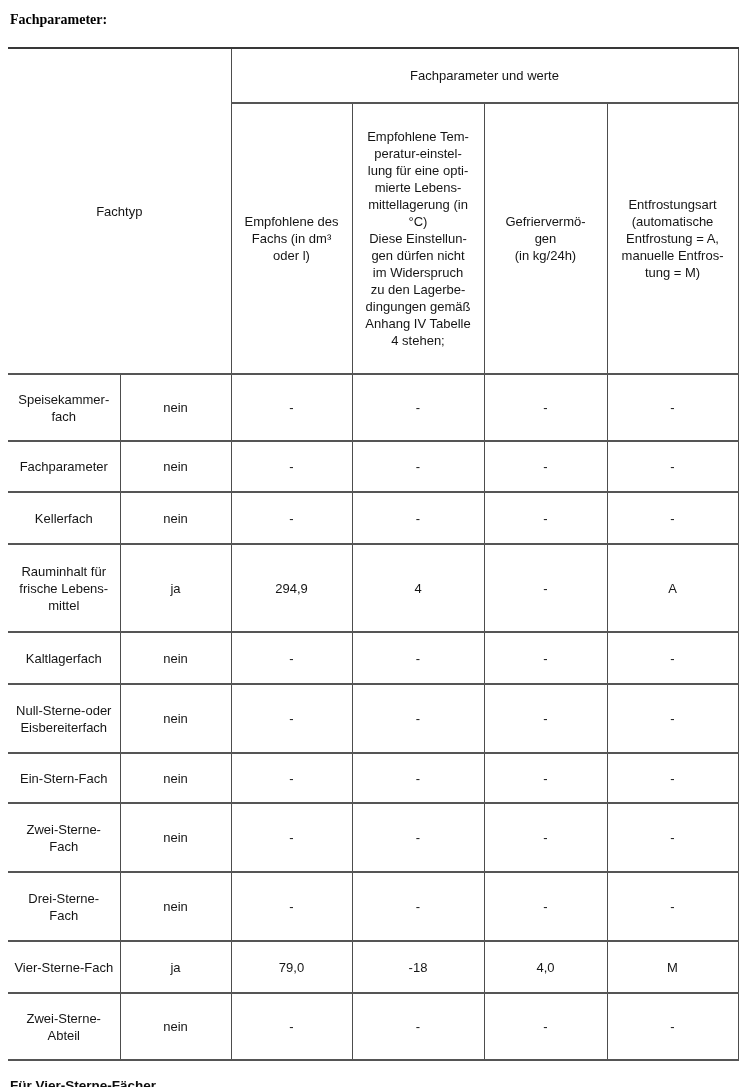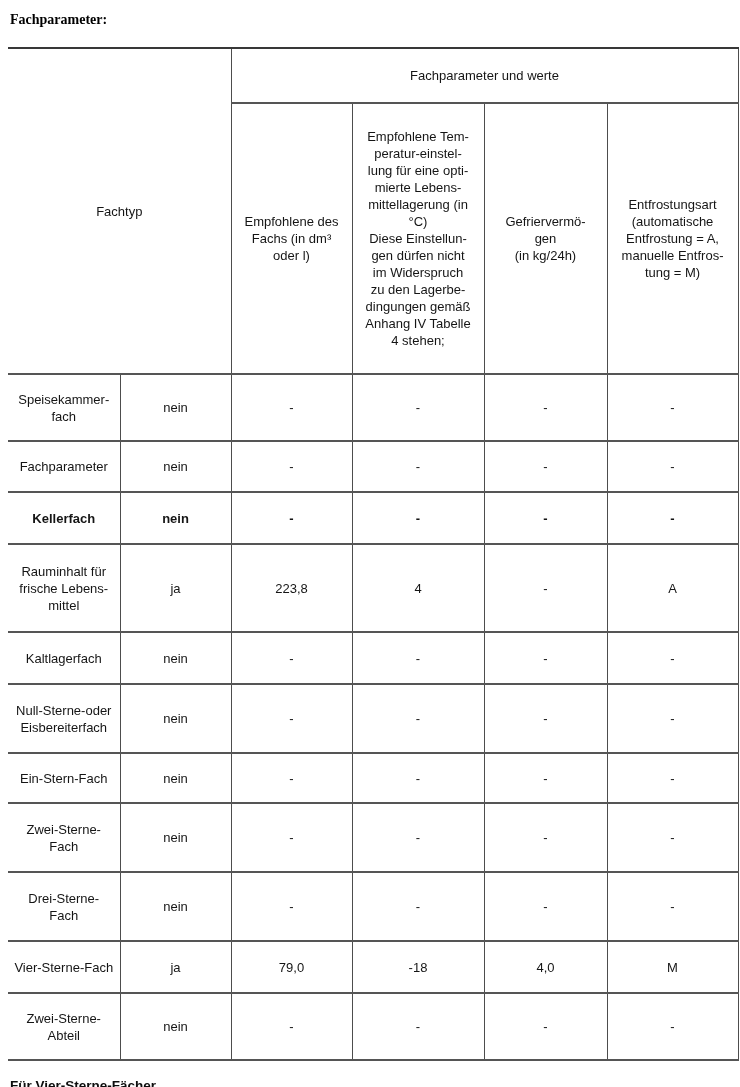--- a/index.html
+++ b/index.html
@@ -51,21 +51,21 @@
   }
   td.col-head { height: 265px; }
   td.row-label {
     text-align: left;
     padding-left: 4px;
     margin-left: 26px;
   }
   
   tr.dr1  td { height: 61px; }
   tr.dr2  td { height: 45px; }
-  tr.dr3  td { height: 46px; font-weight: bold; }
+  tr.dr3  td { height: 46px; }
   tr.dr4  td { height: 82px; }
   tr.dr5  td { height: 46px; }
   tr.dr6  td { height: 63px; }
   tr.dr7  td { height: 44px; }
   tr.dr8  td { height: 63px; }
   tr.dr9  td { height: 63px; }
   tr.dr10 td { height: 46px; }
   tr.dr11 td { height: 61px; }
   .footer-heading {
     margin: 17px 0 0 10px;
@@ -145,21 +145,21 @@
         <td>-</td>
         <td>-</td>
         <td>-</td>
         <td>-</td>
       </tr>
       <tr class="dr4">
         <td class="row-label">Rauminhalt für
 frische Lebens-
 mittel</td>
         <td>ja</td>
-        <td>223,8</td>
+        <td>294,9</td>
         <td>4</td>
         <td>-</td>
         <td>A</td>
       </tr>
       <tr class="dr5">
         <td class="row-label">Kaltlagerfach</td>
         <td>nein</td>
         <td>-</td>
         <td>-</td>
         <td>-</td>

